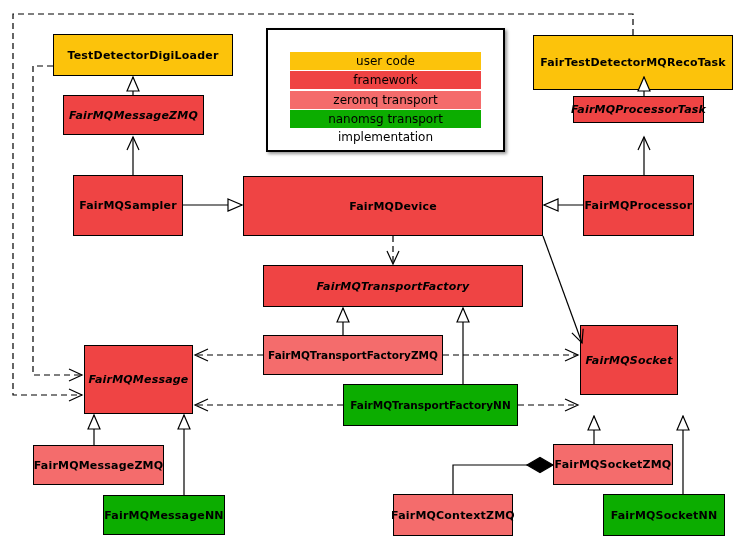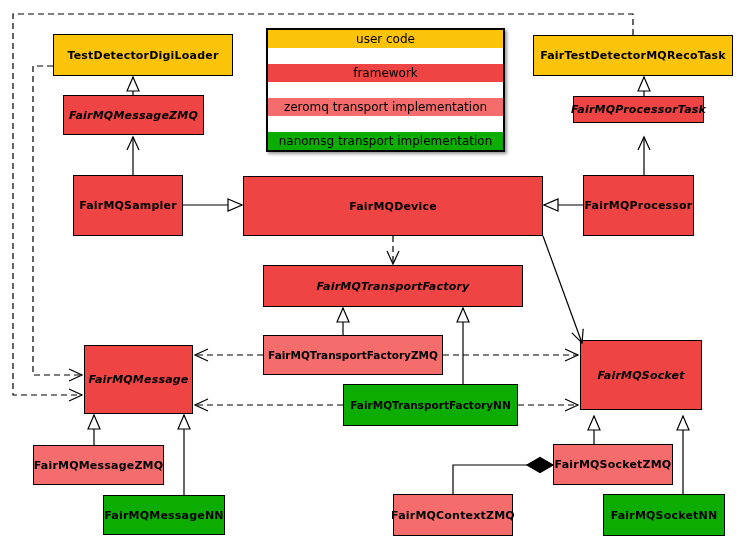--- a/index.html
+++ b/index.html
@@ -17,56 +17,56 @@
   .node.small{font-size:10.5px;letter-spacing:0;}
   .c-user{background:#FCC30B;}
   .c-fw{background:#ef4444;}
   .c-zmq{background:#F46C6C;}
   .c-nn{background:#0CAD00;}
   #legend{
     position:absolute;left:266px;top:28px;width:239px;height:124px;
     box-sizing:border-box;background:#fff;border:2px solid #000;
     box-shadow:2px 2px 3px #999;z-index:1;
     display:flex;flex-direction:column;justify-content:space-between;
-    padding:0;
+    padding:22px;
   }
   .legend-row{
     height:18px;line-height:18px;text-align:center;
     font-size:12px;color:#000;font-weight:normal;
   }
   #wires{position:absolute;left:0;top:0;z-index:2;pointer-events:none;}
 </style>
 </head>
 <body>
 
 <div id="canvas">
 
   <div class="node c-user" style="left:53px;top:34px;width:180px;height:42px">TestDetectorDigiLoader</div>
 
-  <div class="node c-user" style="left:533px;top:35px;width:200px;height:41px">FairTestDetectorMQRecoTask</div>
+  <div class="node c-user" style="left:533px;top:35px;width:200px;height:55px">FairTestDetectorMQRecoTask</div>
 
   <div class="node c-fw abstract" style="left:63px;top:95px;width:141px;height:40px">FairMQMessageZMQ</div>
 
   <div class="node c-fw abstract" style="left:573px;top:96px;width:131px;height:27px">FairMQProcessorTask</div>
 
   <div class="node c-fw" style="left:73px;top:175px;width:110px;height:61px">FairMQSampler</div>
 
   <div class="node c-fw" style="left:583px;top:175px;width:111px;height:61px">FairMQProcessor</div>
 
   <div class="node c-fw" style="left:243px;top:176px;width:300px;height:60px">FairMQDevice</div>
 
   <div class="node c-fw abstract" style="left:263px;top:265px;width:260px;height:42px">FairMQTransportFactory</div>
 
   <div class="node c-zmq small" style="left:263px;top:335px;width:180px;height:40px">FairMQTransportFactoryZMQ</div>
 
   <div class="node c-nn small" style="left:343px;top:384px;width:175px;height:42px">FairMQTransportFactoryNN</div>
 
   <div class="node c-fw abstract" style="left:84px;top:345px;width:109px;height:69px">FairMQMessage</div>
 
-  <div class="node c-fw abstract" style="left:580px;top:340px;width:122px;height:70px">FairMQSocket</div>
+  <div class="node c-fw abstract" style="left:580px;top:325px;width:98px;height:70px">FairMQSocket</div>
 
   <div class="node c-zmq" style="left:33px;top:445px;width:131px;height:40px">FairMQMessageZMQ</div>
 
   <div class="node c-nn" style="left:103px;top:495px;width:122px;height:40px">FairMQMessageNN</div>
 
   <div class="node c-zmq" style="left:553px;top:444px;width:120px;height:41px">FairMQSocketZMQ</div>
 
   <div class="node c-nn" style="left:603px;top:494px;width:122px;height:42px">FairMQSocketNN</div>
 
   <div class="node c-zmq" style="left:393px;top:494px;width:120px;height:42px">FairMQContextZMQ</div>

